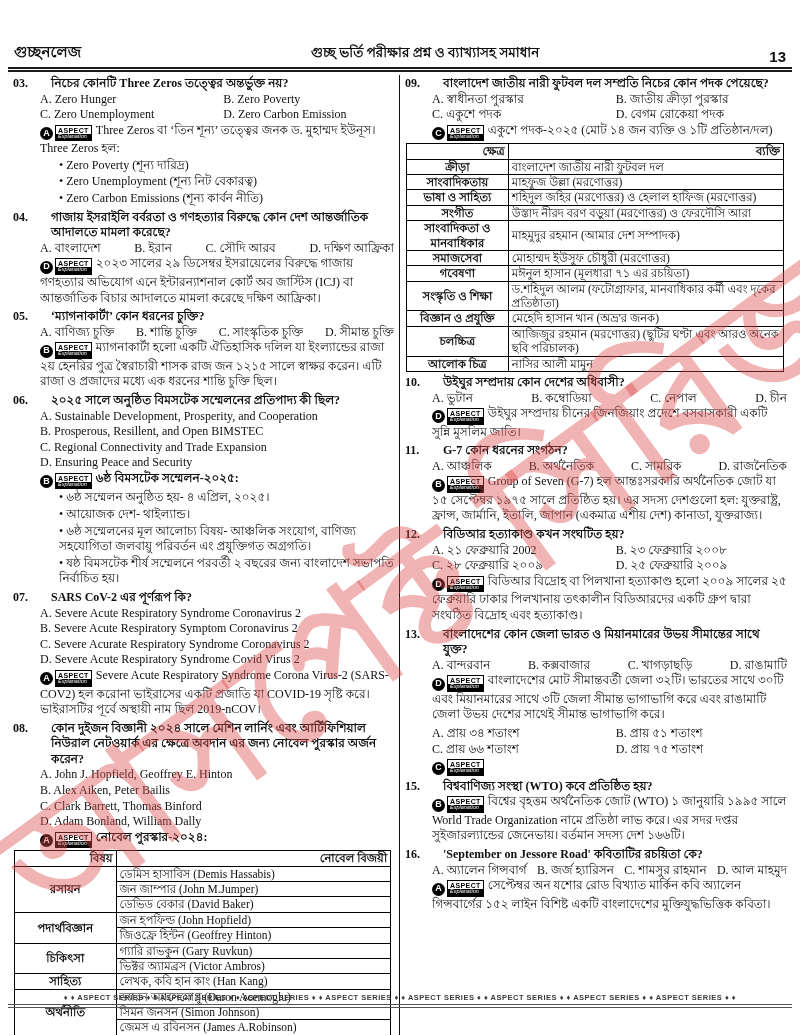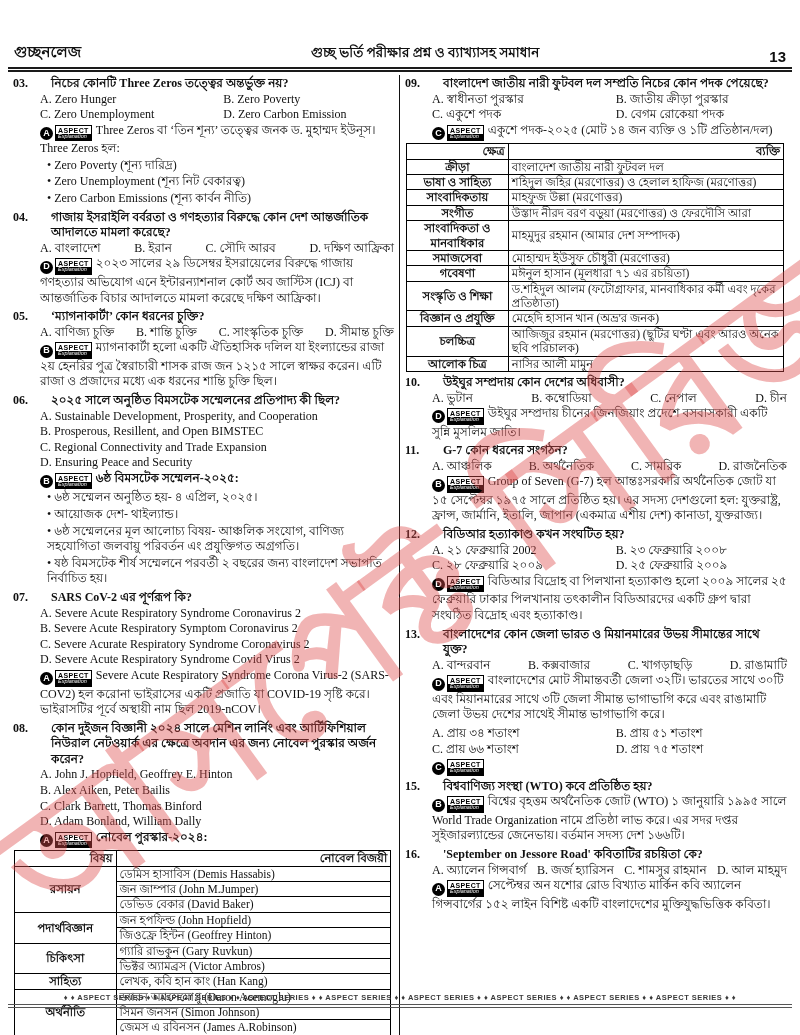--- a/index.html
+++ b/index.html
@@ -40,21 +40,21 @@
     font-family:"Liberation Sans",sans-serif;flex:0 0 auto;
   }
   .asp-logo{
     display:inline-block;border:1px solid #000;margin:0 4px 0 2px;line-height:1;
     font-family:"Liberation Sans",sans-serif;vertical-align:-4px;background:#fff;
   }
   .asp-logo .t{display:block;font-size:7px;font-weight:bold;letter-spacing:.4px;padding:1px 2px 0 2px;color:#000;}
   .asp-logo .b{display:block;font-size:5.5px;font-style:italic;background:#000;color:#fff;padding:0 2px 1px 2px;}
   .bullets{margin:1px 0 2px 0;padding:0 0 0 34px;list-style:none;}
   .bullets li::before{content:"•  ";}
-  .bullets li{margin:0 0 1px 0;}
+  .bullets li{margin:0 0 1px 12px;}
   
   table.exp-table{border-collapse:collapse;margin:2px 0 3px 1px;width:99%;font-size:11.5px;line-height:1.25;}
   .exp-table th,.exp-table td{border:1px solid #000;padding:0 3px;vertical-align:middle;}
   .exp-table th{text-align:right;font-weight:bold;}
   .exp-table td.subject{text-align:center;font-weight:bold;width:27%;}
   
   .watermark{
     position:absolute;top:470px;left:-70px;z-index:6;pointer-events:none;
     font-size:150px;font-weight:bold;white-space:nowrap;letter-spacing:6px;
     color:rgba(221,76,76,0.42);transform:rotate(-36deg);
@@ -237,26 +237,26 @@
                 <th>ক্ষেত্র</th>
                 <th>ব্যক্তি</th>
               </tr>
             </thead>
             <tbody>
               <tr>
                 <td class="subject">ক্রীড়া</td>
                 <td>বাংলাদেশ জাতীয় নারী ফুটবল দল</td>
               </tr>
               <tr>
+                <td class="subject">সাংবাদিকতায়</td>
+                <td>মাহফুজ উল্লা (মরণোত্তর)</td>
+              </tr>
+              <tr>
                 <td class="subject">ভাষা ও সাহিত্য</td>
                 <td>শহিদুল জহির (মরণোত্তর) ও হেলাল হাফিজ (মরণোত্তর)</td>
-              </tr>
-              <tr>
-                <td class="subject">সাংবাদিকতায়</td>
-                <td>মাহফুজ উল্লা (মরণোত্তর)</td>
               </tr>
               <tr>
                 <td class="subject">সংগীত</td>
                 <td>উস্তাদ নীরদ বরণ বড়ুয়া (মরণোত্তর) ও ফেরদৌসি আরা</td>
               </tr>
               <tr>
                 <td class="subject">সাংবাদিকতা ও মানবাধিকার</td>
                 <td>মাহমুদুর রহমান (আমার দেশ সম্পাদক)</td>
               </tr>
               <tr>

